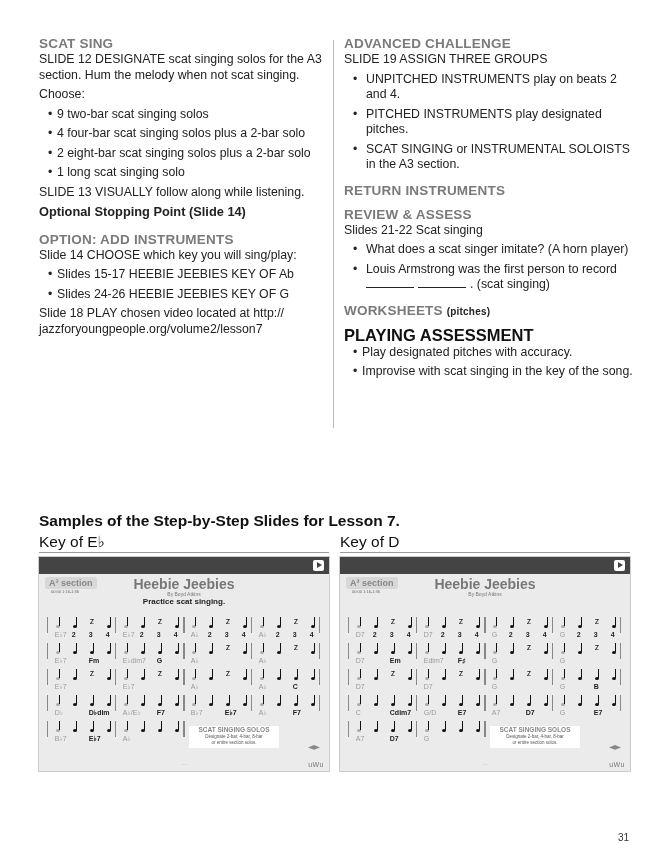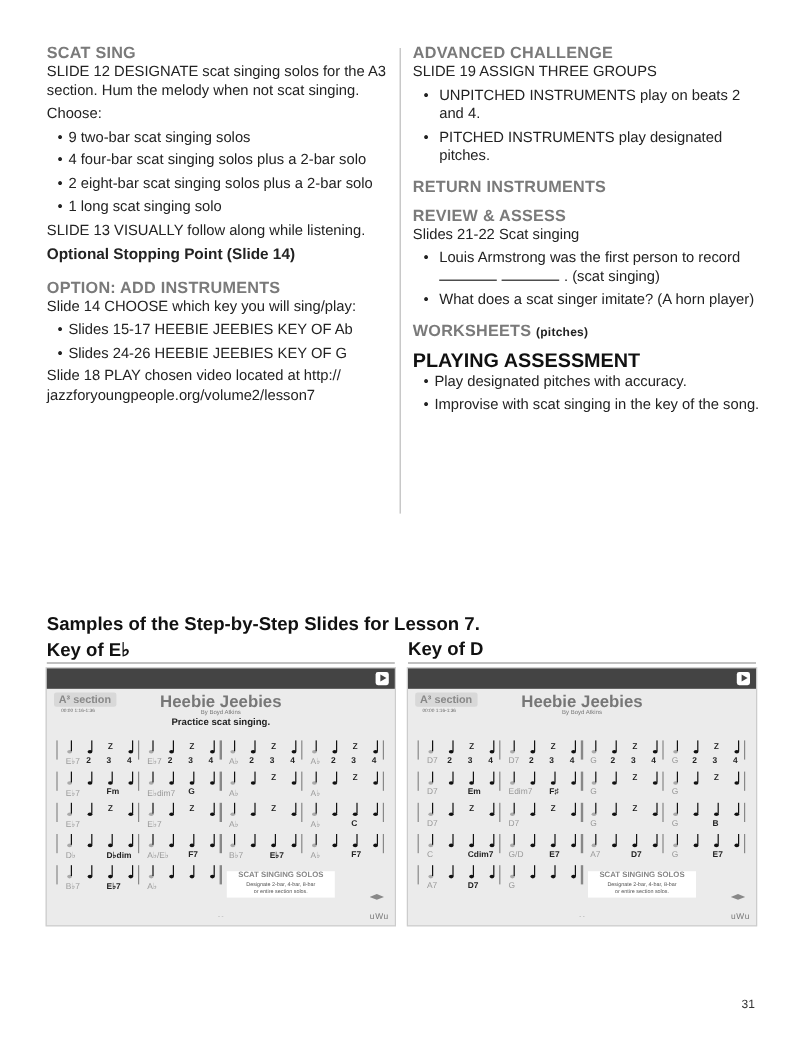--- a/index.html
+++ b/index.html
@@ -15,21 +15,21 @@
   .mb4 { margin-bottom:4px; }
   .mb8 { margin-bottom:8px; }
   .bold { font-weight:bold; }
   ul { list-style:none; margin:0 0 2px 0; padding:0; }
   li { position:relative; padding-left:18px; font-size:12.3px; line-height:15.5px; margin-bottom:4px; }
   li::before { content:"\2022"; position:absolute; left:9px; top:0; }
   .opt { font-size:10px; color:#222; }
   .blank { display:inline-block; width:48px; border-bottom:1px solid #222; height:10px; margin-right:4px; }
 
   .samples-title { position:absolute; left:39px; top:512px; font-weight:bold; font-size:15.5px; color:#111; }
-  .key-label { position:absolute; top:533px; font-weight:bold; font-size:15.5px; color:#111; }
+  .key-label { position:absolute; top:533px; font-weight:normal; font-size:15.5px; color:#111; }
   .key-left { left:39px; }
   .key-right { left:340px; }
   .key-rule { position:absolute; top:552px; height:1px; background:#999; }
 
   .slide { position:absolute; top:556px; width:290px; height:214px; background:#ebebeb; border:1px solid #ccc; }
   .slide-left { left:38px; }
   .slide-right { left:339px; }
   .slide-bar { height:17px; background:#444; position:relative; }
   .play-btn { position:absolute; right:5px; top:3px; width:11px; height:11px; background:#fff; border-radius:2px; }
   .play-btn::after { content:""; position:absolute; left:4px; top:2px; border-left:5px solid #444; border-top:3.5px solid transparent; border-bottom:3.5px solid transparent; }
@@ -80,30 +80,31 @@
   </ul>
   <p class="p">Slide 18  PLAY chosen video located at http:// jazzforyoungpeople.org/volume2/lesson7</p>
 </div>
 
 <div class="col col-right">
   <p class="h-gray">ADVANCED CHALLENGE</p>
   <p class="p mb4">SLIDE 19  ASSIGN THREE GROUPS</p>
   <ul>
     <li style="padding-left:22px;">UNPITCHED INSTRUMENTS play on beats 2 and 4.</li>
     <li style="padding-left:22px;">PITCHED INSTRUMENTS play designated pitches.</li>
+    <li style="padding-left:22px;">SCAT SINGING or INSTRUMENTAL SOLOISTS in the A3 section.</li>
   </ul>
   <p class="h-gray" style="margin-top:10px;">RETURN INSTRUMENTS</p>
   <p class="h-gray" style="margin-top:8px;">REVIEW &amp; ASSESS</p>
   <p class="p mb4">Slides 21-22 Scat singing</p>
   <ul>
+    <li style="padding-left:22px;">What does a scat singer imitate? (A horn player)</li>
     <li style="padding-left:22px;">
       <span>Louis Armstrong was the first person to record</span><br>
       <span class="blank"></span><span class="blank"></span><span>. (scat singing)</span>
     </li>
-    <li style="padding-left:22px;">What does a scat singer imitate? (A horn player)</li>
   </ul>
   <p class="h-gray" style="margin-top:10px;">
     <span>WORKSHEETS</span>
     <span class="opt">(pitches)</span>
   </p>
   <p class="h-black" style="margin-top:6px;">PLAYING ASSESSMENT</p>
   <ul>
     <li>Play designated pitches with accuracy.</li>
     <li>Improvise with scat singing in the key of the song.</li>
   </ul>

